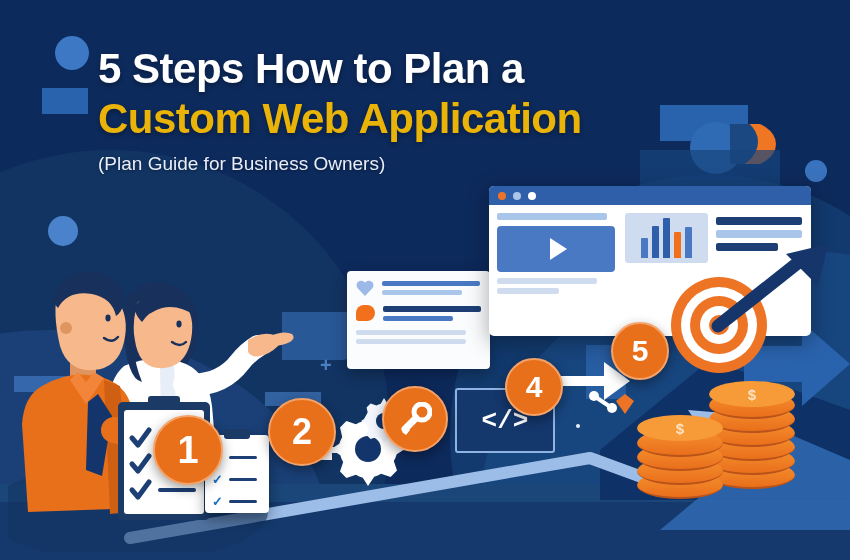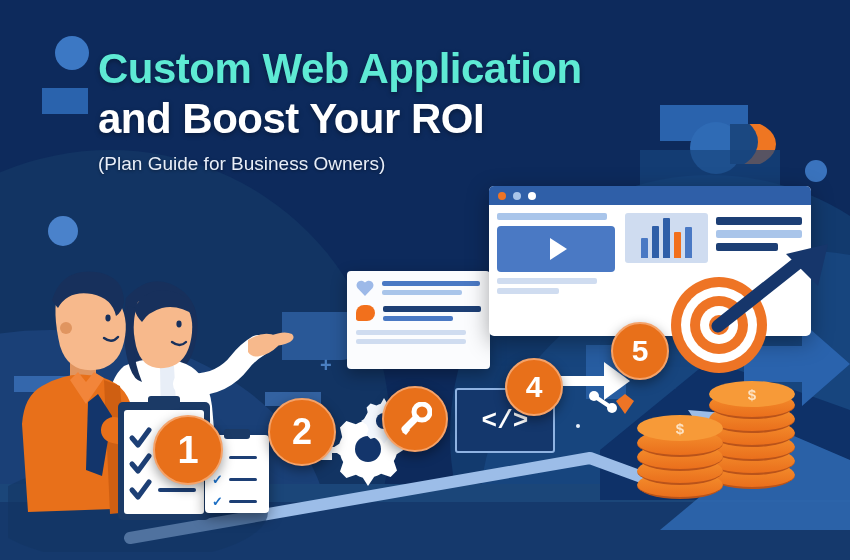--- a/index.html
+++ b/index.html
@@ -38,21 +38,21 @@
   .plus{position:absolute;color:#4a7fc1;font-size:20px;line-height:1;font-weight:700;}
   .dot-sm{position:absolute;border-radius:50%;background:#e8f0fb;}
 
   
   .headings{position:absolute;left:98px;top:44px;z-index:30;}
   .h-line{
     font-weight:700;font-size:42px;line-height:50px;letter-spacing:-.5px;
     color:#ffffff;white-space:nowrap;
     text-shadow:0 2px 5px rgba(0,0,0,.35);
   }
-  .h-line.accent{color:#5eead4;}
+  .h-line.accent{color:#eab308;}
   .subtitle{
     margin-top:9px;font-size:19px;color:#e8eef8;white-space:nowrap;
     text-shadow:0 1px 3px rgba(0,0,0,.4);
   }
 
   
   .browser{
     position:absolute;left:489px;top:186px;width:322px;height:150px;
     background:#ffffff;border-radius:5px;overflow:hidden;
     box-shadow:0 6px 22px rgba(0,0,0,.35);
@@ -201,22 +201,22 @@
   <svg class="growth" style="left:120px;top:410px;" width="700" height="140" viewBox="0 0 700 140">
     <path d="M10 128 L470 48 L530 70 L600 14" stroke="#9cbde8" stroke-width="12" fill="none" stroke-linecap="round" stroke-linejoin="round"></path>
     <path d="M568 0 L640 6 L610 62 Z" fill="#9cbde8"></path>
   </svg>
 
   <svg class="abs" style="left:660px;top:420px;z-index:16;" width="190" height="110" viewBox="0 0 190 110">
     <path d="M0 110 L120 10 L190 40 L190 110 Z" fill="#2f6ab3" opacity=".85"></path>
   </svg>
 
   <div class="headings">
+    <div class="h-line">5 Steps How to Plan a</div>
     <div class="h-line accent">Custom Web Application</div>
-    <div class="h-line">and Boost Your ROI</div>
     <div class="subtitle">(Plan Guide for Business Owners)</div>
   </div>
 
   <div class="browser">
     <div class="browser-bar">
       <span class="bdot" style="background:#ee7425;"></span>
       <span class="bdot" style="background:#a9c5ea;"></span>
       <span class="bdot" style="background:#ffffff;"></span>
     </div>
     <div class="browser-body">

